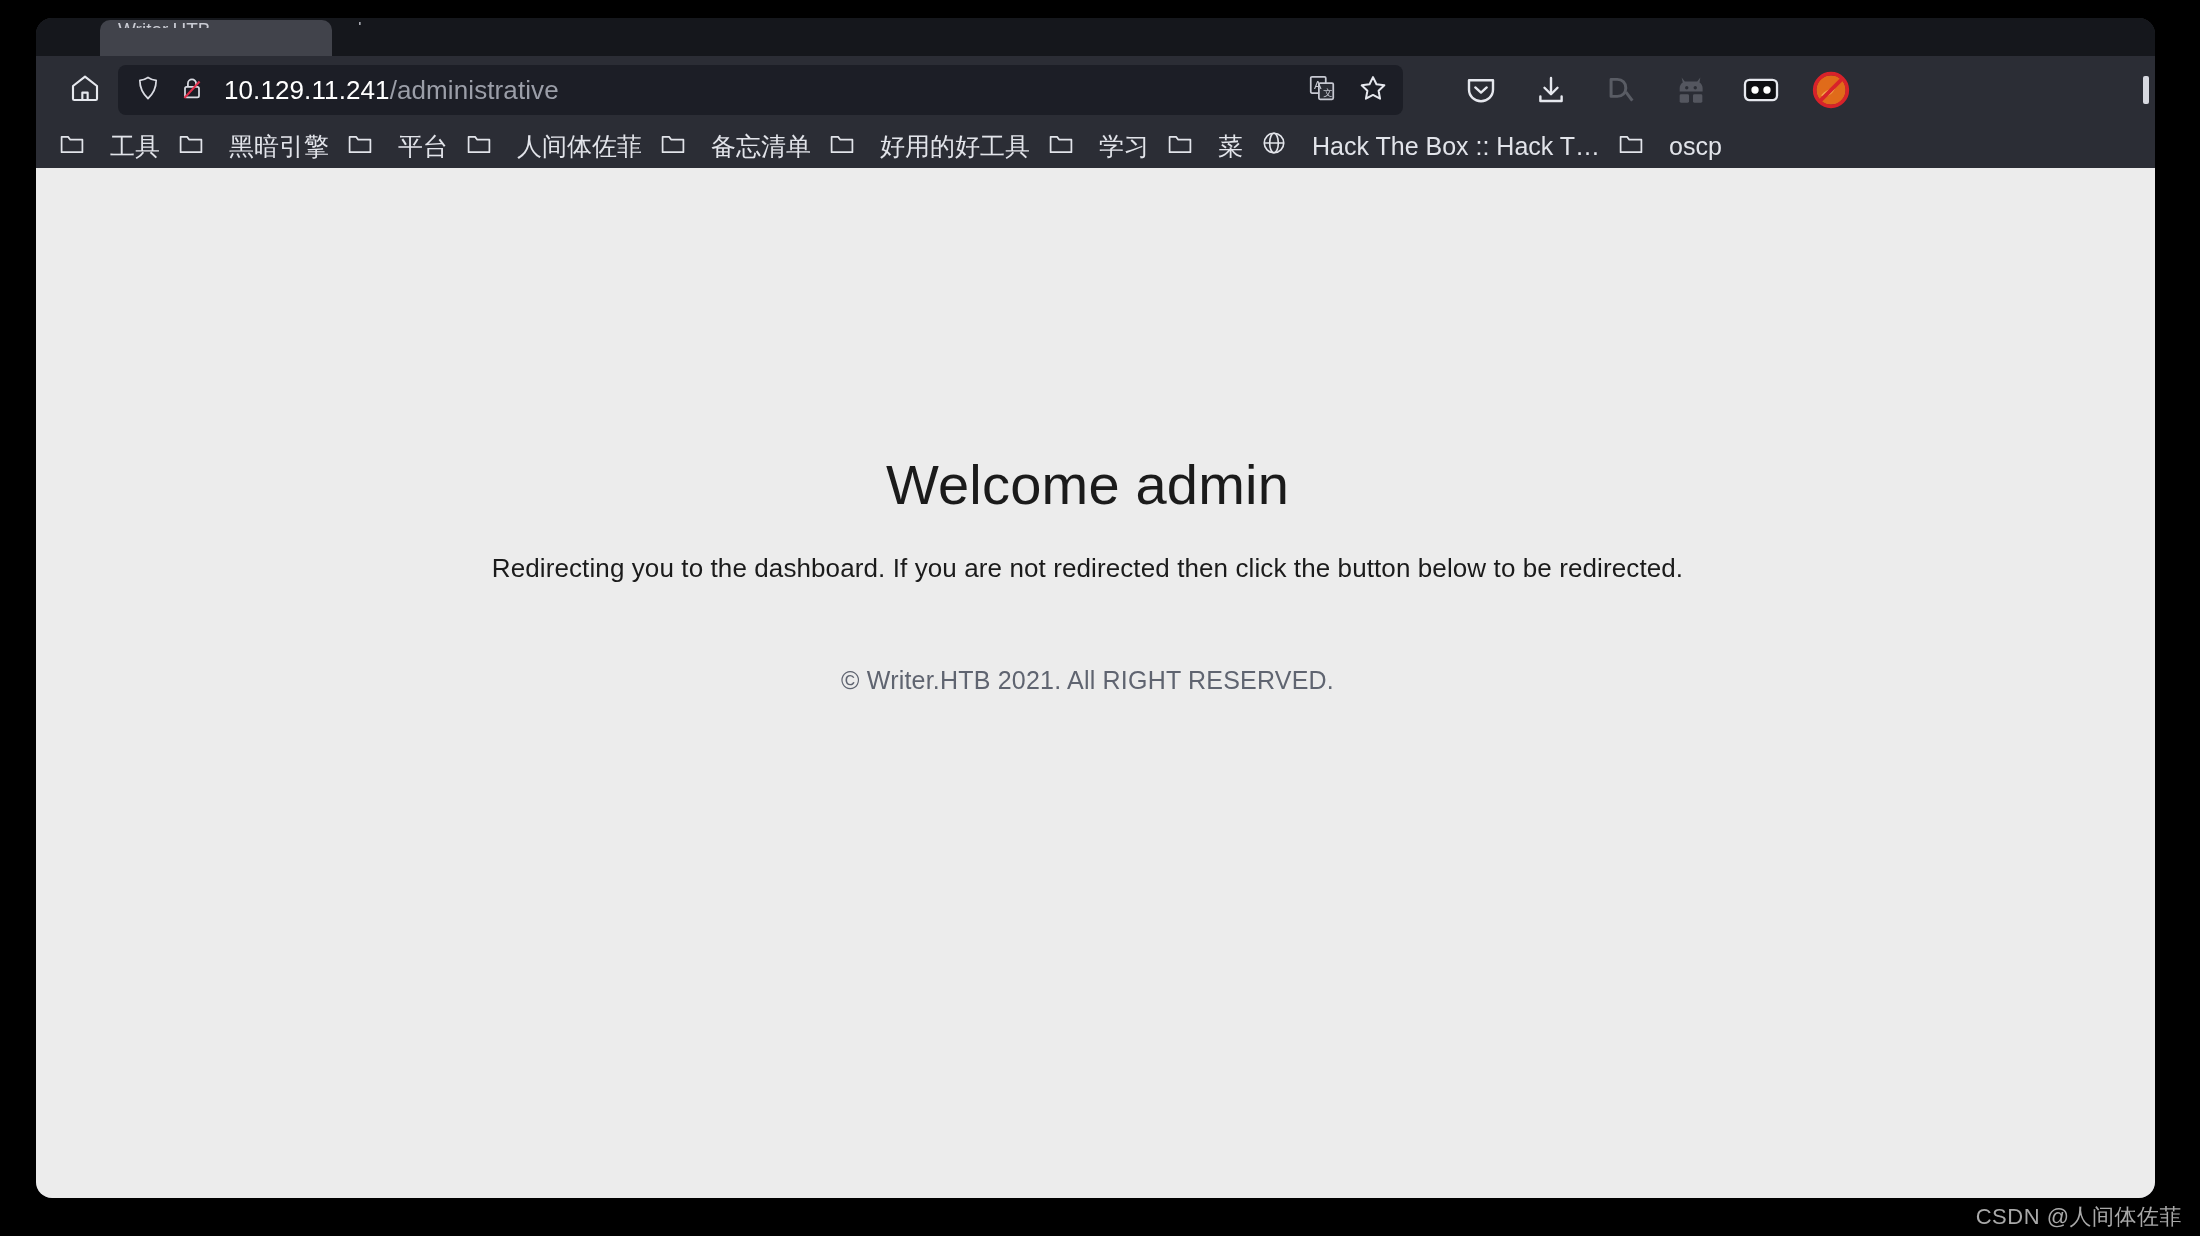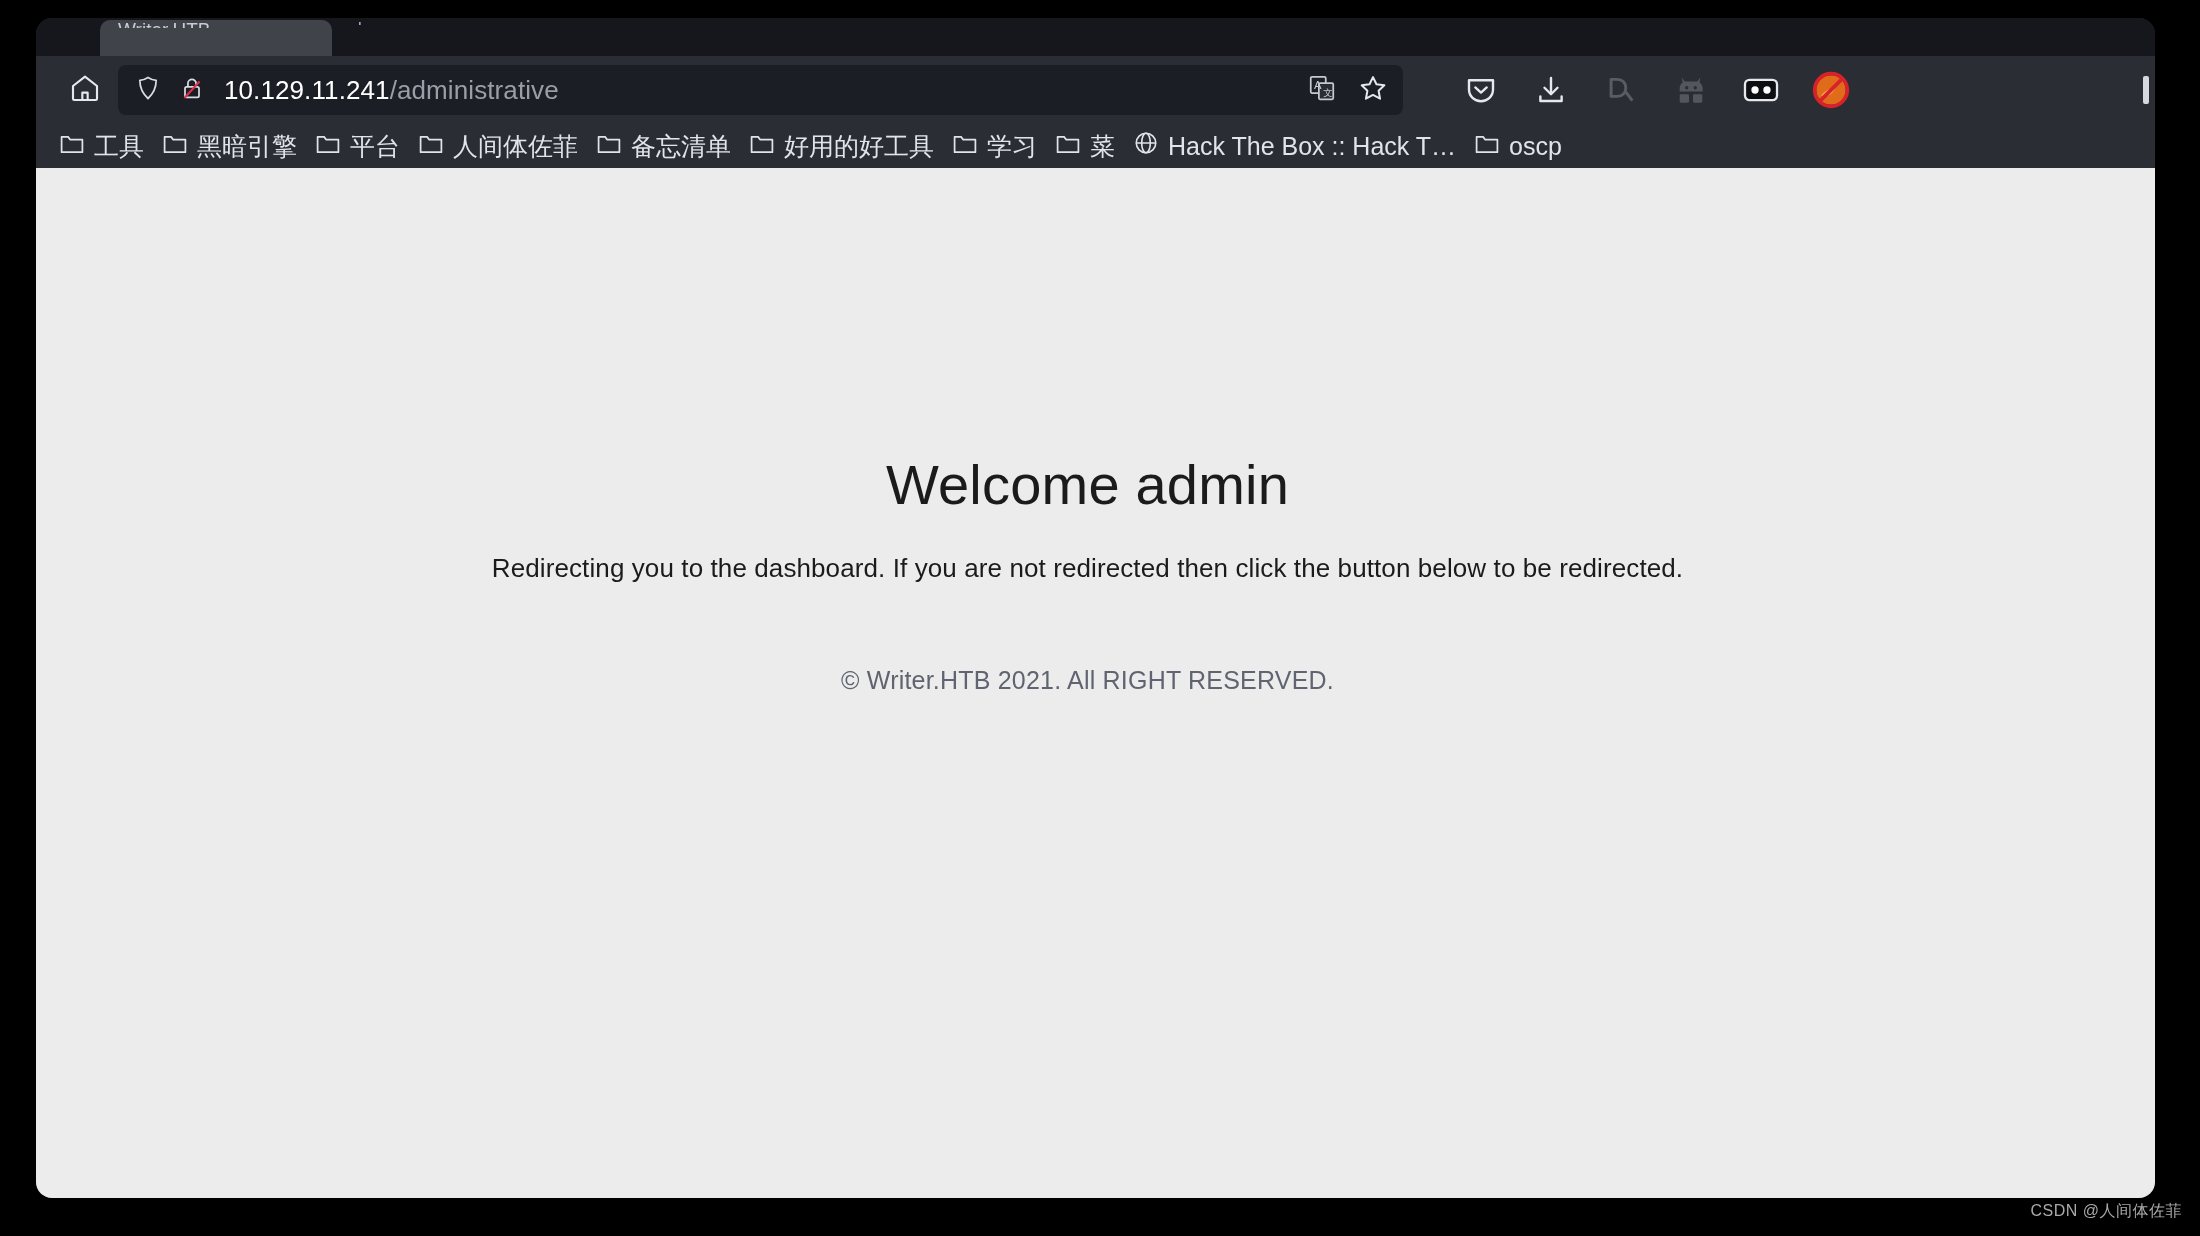--- a/index.html
+++ b/index.html
@@ -155,21 +155,21 @@
     background: #2b2d35;
     display: flex;
     align-items: center;
     padding-left: 14px;
     overflow: hidden;
     white-space: nowrap;
   }
   .bm-item {
     display: flex;
     align-items: center;
-    gap: 9px;
+    gap: 25px;
     padding: 4px 9px;
     border-radius: 5px;
     color: #e2e4ea;
     font-size: 25px;
     line-height: 30px;
     flex: 0 0 auto;
   }
   .bm-label { white-space: nowrap; }
 
   
@@ -226,23 +226,23 @@
     padding-top: 82px;
     font-size: 25px;
     color: #5f6470;
     letter-spacing: 0.2px;
   }
 
   
   .watermark {
     position: absolute;
     right: 18px;
-    bottom: 14px;
+    bottom: 4px;
     color: #a9a9a9;
-    font-size: 16px;
+    font-size: 22px;
     letter-spacing: 0.5px;
   }
 </style>
 </head>
 <body>
 
 <div id="screen">
 
   <div id="browser-window">
 

